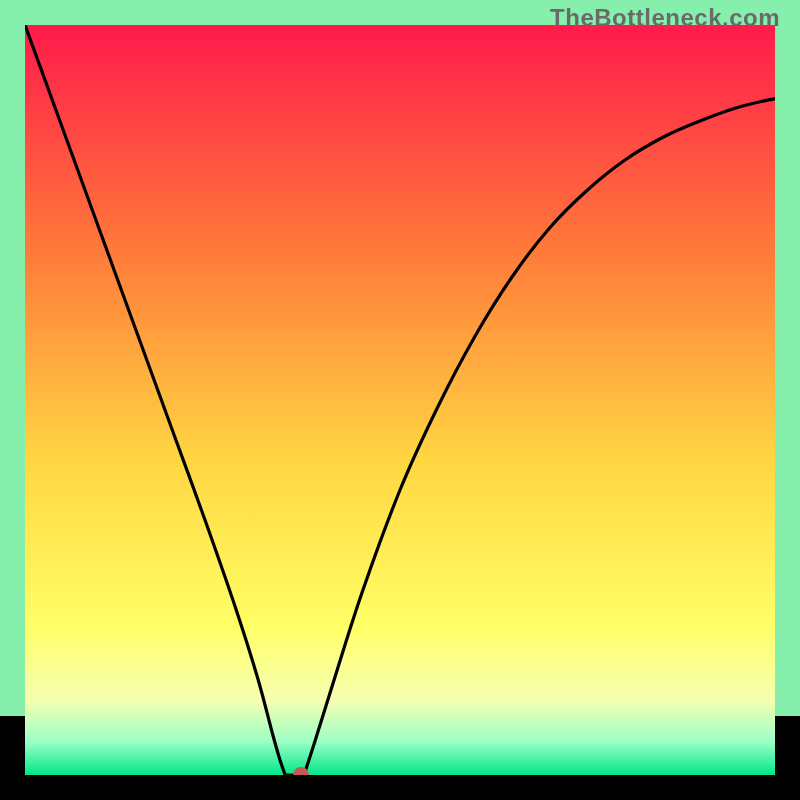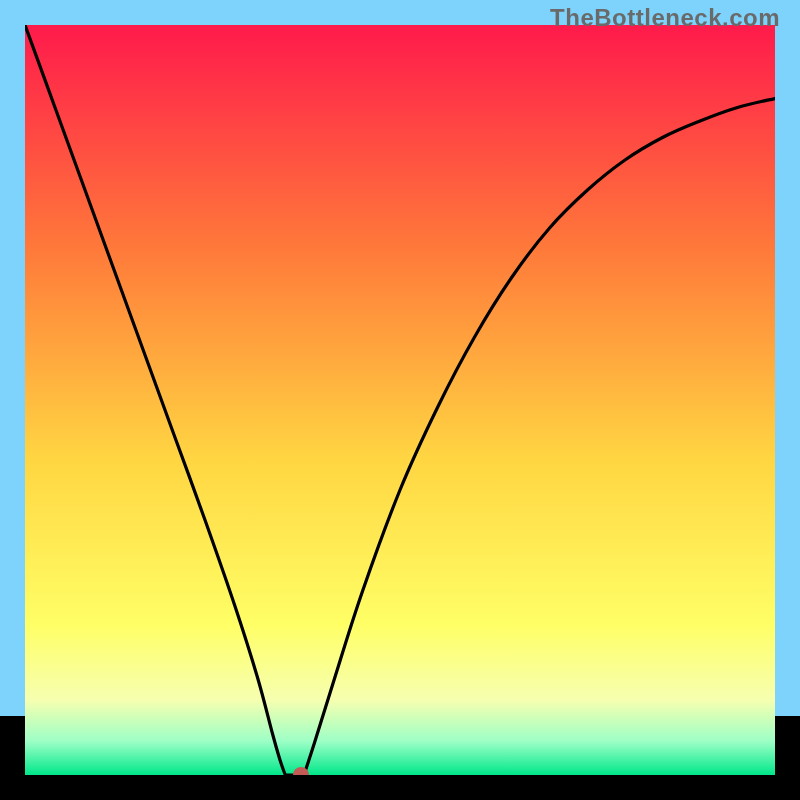--- a/index.html
+++ b/index.html
@@ -8,21 +8,21 @@
     width: 800px;
     height: 800px;
     overflow: hidden;
     background: #000;
     font-family: Arial, Helvetica, sans-serif;
   }
   .frame {
     position: relative;
     width: 800px;
     height: 716px;
-    background: #7dd3fc;
+    background: #86efac;
   }
   .watermark {
     position: absolute;
     top: 4px;
     right: 20px;
     color: #6a6a6a;
     font-size: 24px;
     font-weight: bold;
     letter-spacing: 0.5px;
     z-index: 5;

